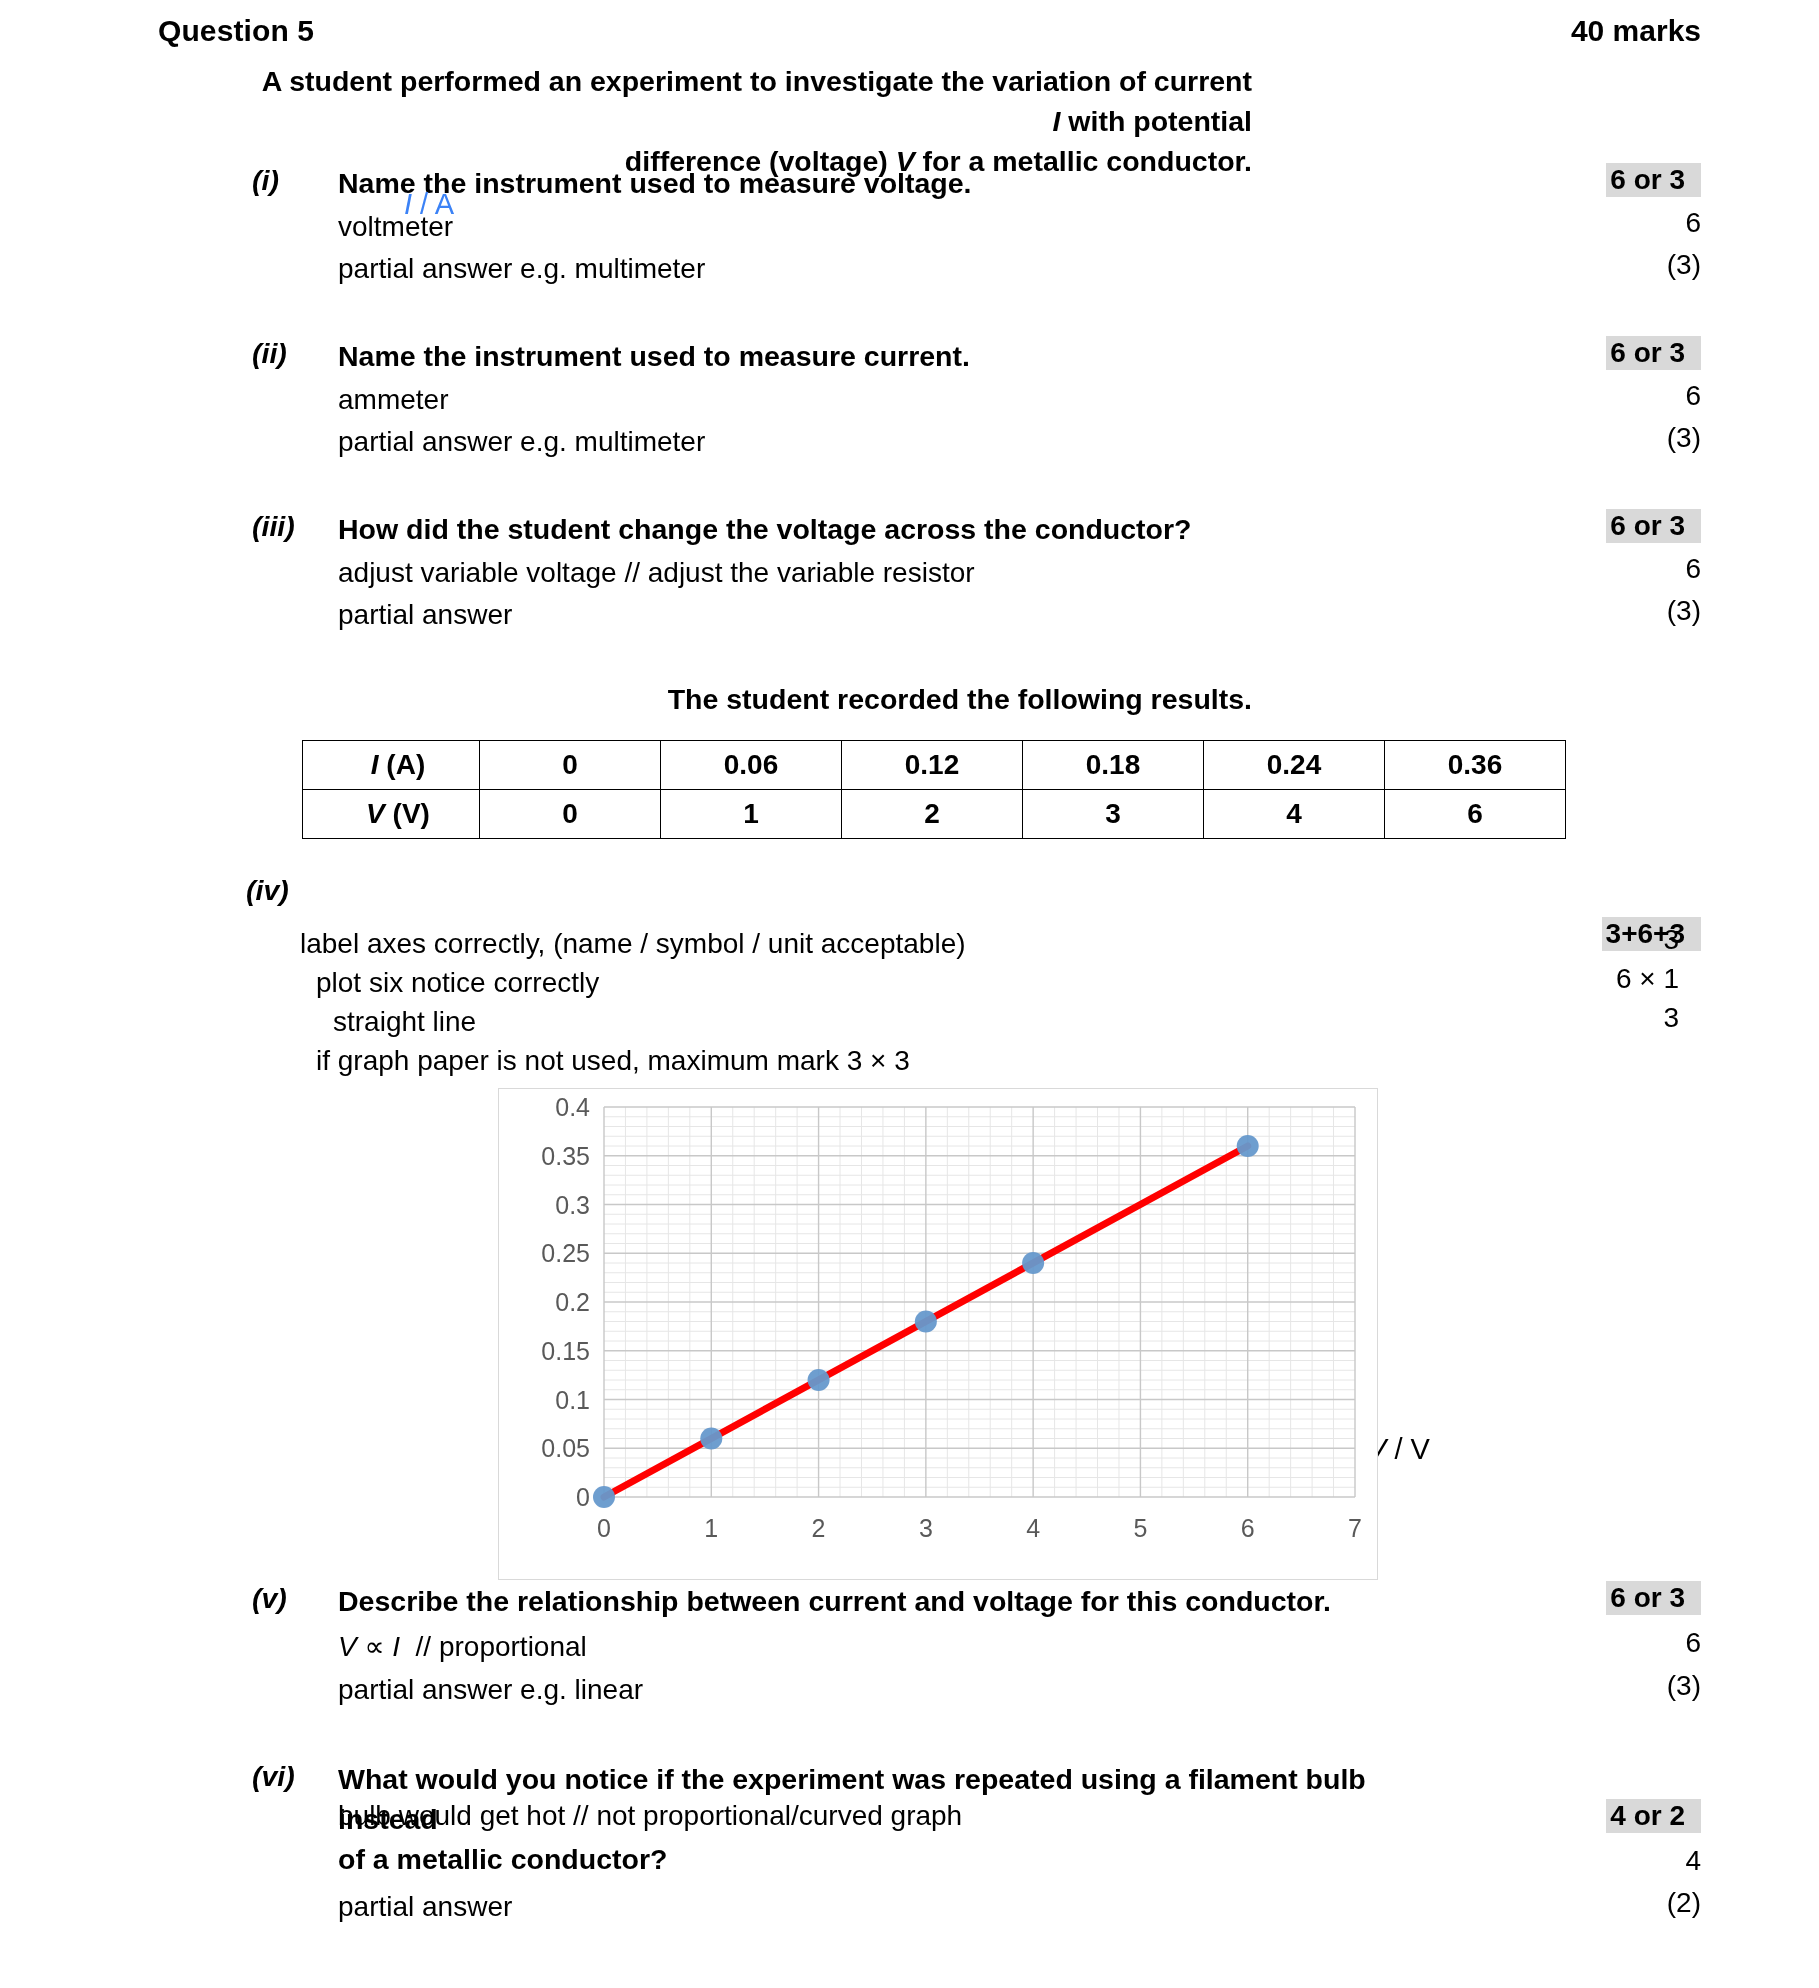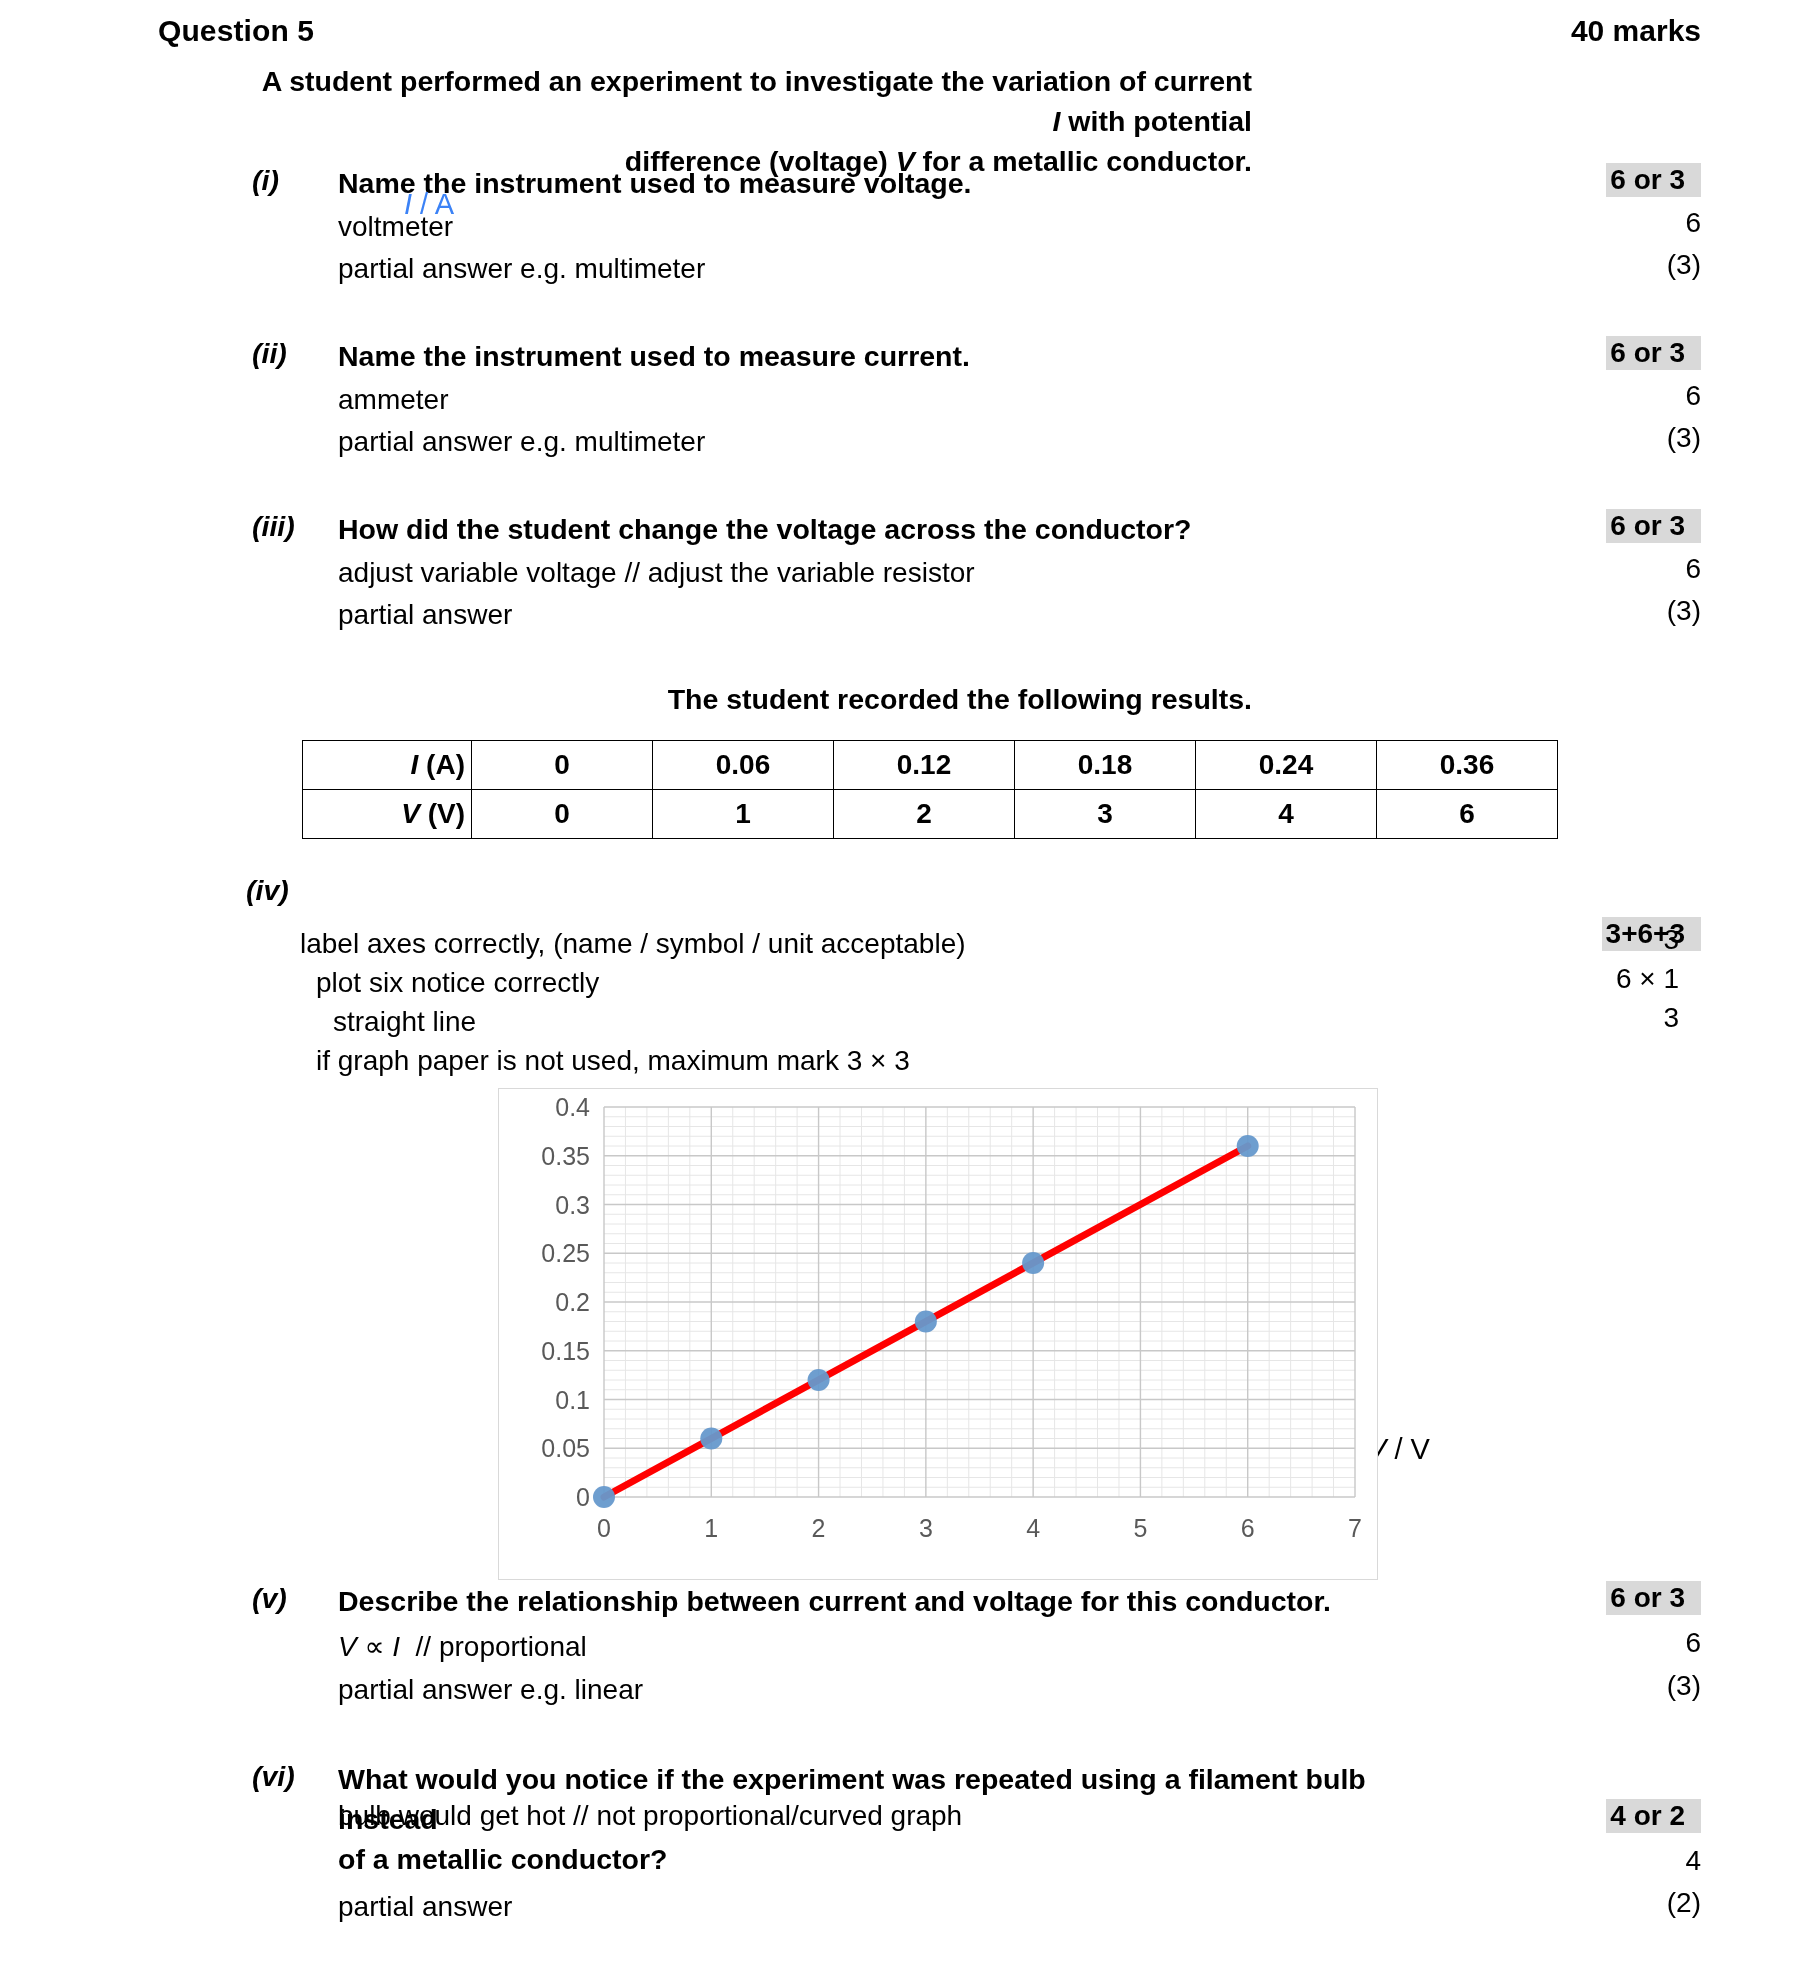--- a/index.html
+++ b/index.html
@@ -104,22 +104,22 @@
   }
   .dtable td {
     border: 1.6px solid #000000;
     height: 48px;
     text-align: center;
     vertical-align: middle;
     padding: 0 6px;
   }
   .dtable td.lbl {
     width: 150px;
-    text-align: right;
-    padding-left: 12px;
+    text-align: center;
+    padding-left: 20px;
   }
   .dtable td.val { width: 168px; }
 
   
   .chart-wrap {
     position: absolute;
     left: 498px;
     top: 0;
     width: 880px;
     height: 492px;

